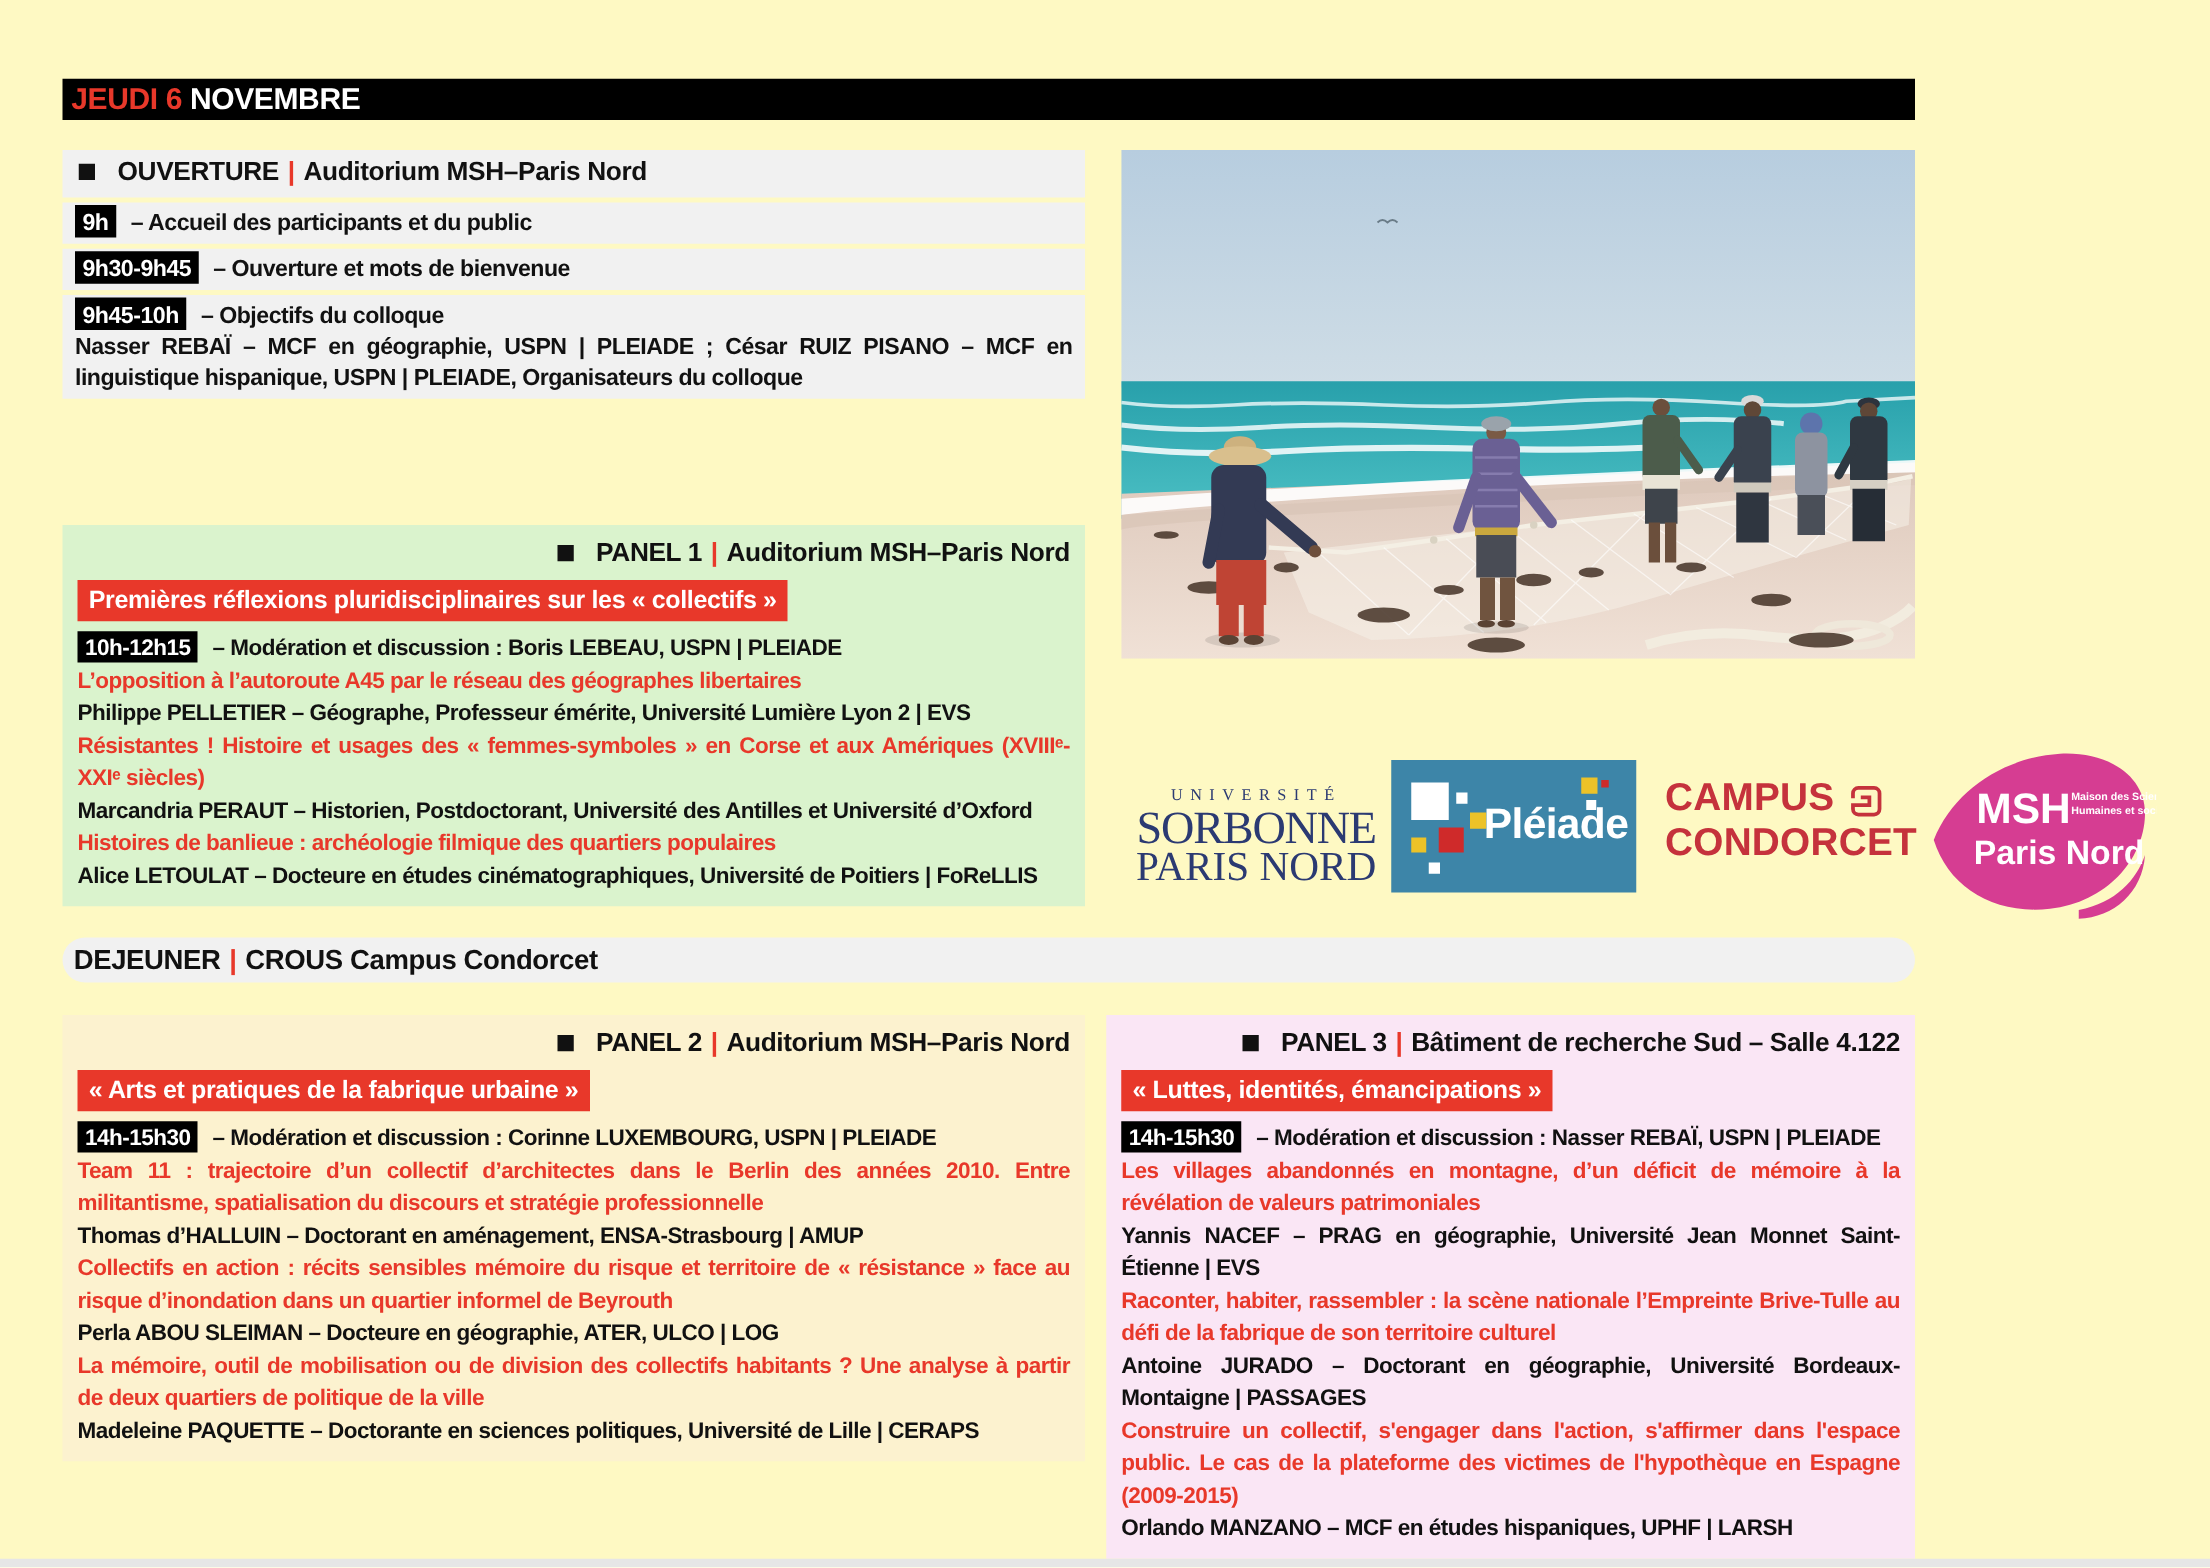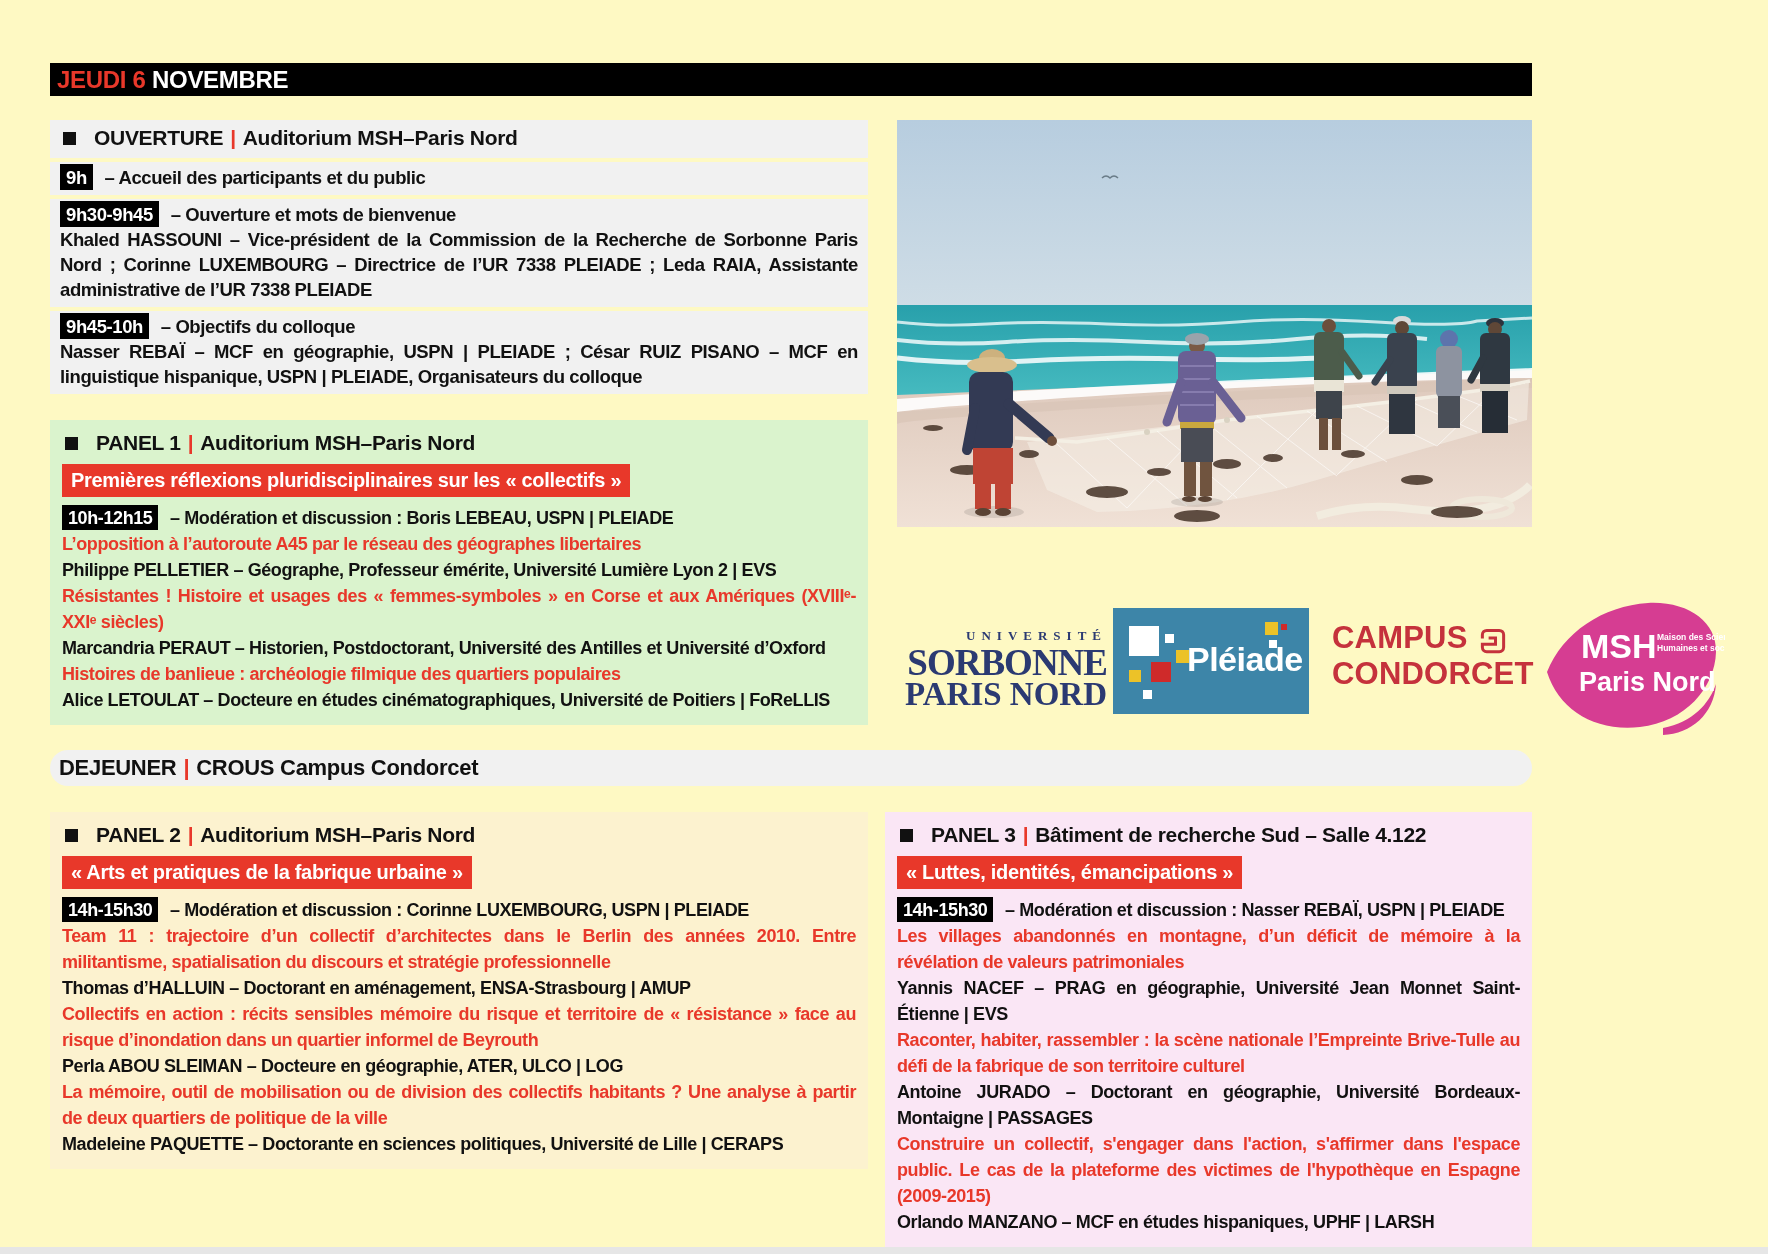--- a/index.html
+++ b/index.html
@@ -15,34 +15,34 @@
   .sec-title{font-size:21px;line-height:30px;letter-spacing:-0.3px;}
   .bullet{display:inline-block;width:13px;height:13px;background:#111;margin:0 18px 0 3px;}
   .pipe{color:#e8382a;margin:0 7px;}
   .chip{background:#000;color:#fff;padding:3px 6px 2px;margin-right:7px;}
   .detail{text-align:justify;}
   
   .panel{position:absolute;padding:8px 12px 12px;box-sizing:border-box;font-size:18px;line-height:26px;letter-spacing:-0.4px;}
   #panel-0{left:50px;top:420px;width:818px;}
   #panel-1{left:50px;top:812px;width:818px;}
   #panel-2{left:885px;top:812px;width:647px;}
-  .panel-title{font-size:21px;line-height:30px;margin-bottom:6px;letter-spacing:-0.3px;}
+  .panel-title{font-size:21px;line-height:30px;margin-bottom:6px;letter-spacing:-0.3px;text-align:right;}
   .banner{display:inline-block;background:#e8382a;color:#fff;font-size:20px;line-height:24px;
           padding:4px 9px 5px;margin:0 0 8px;letter-spacing:-0.3px;}
   .talk{color:#e8382a;text-align:justify;}
   .speaker{color:#111;text-align:justify;}
   
   .dejeuner{position:absolute;left:50px;top:750px;width:1482px;height:36px;background:#f1f1f1;
       font-size:22px;line-height:36px;padding-left:9px;box-sizing:border-box;letter-spacing:-0.3px;border-radius:18px;}
   
   .photo{position:absolute;left:897px;top:120px;width:635px;height:407px;}
   .photo svg{display:block;width:100%;height:100%;}
   
-  .logo-sorbonne{position:absolute;left:903px;top:628px;width:204px;text-align:right;
-      color:#2b3a72;font-family:"Liberation Serif",serif;font-weight:bold;}
+  .logo-sorbonne{position:absolute;left:903px;top:628px;width:204px;text-align:center;
+      color:#2b3a72;font-family:"Liberation Serif",serif;font-weight:normal;}
   .ls1{font-size:13px;letter-spacing:6px;line-height:16px;margin-bottom:2px;}
   .ls2{font-size:37px;line-height:33px;letter-spacing:-1px;}
   .ls3{font-size:33px;line-height:31px;letter-spacing:0px;}
   .logo-pleiade{position:absolute;left:1113px;top:608px;width:196px;height:106px;background:#3d85a8;}
   .pl-sq{position:absolute;}
   .pl-text{position:absolute;left:74px;top:32px;color:#fff;font-size:34px;letter-spacing:-0.5px;text-align:center;}
   .logo-campus{position:absolute;left:1332px;top:620px;color:#c5323c;font-size:31px;line-height:36px;letter-spacing:0.2px;}
   .campus-line{display:flex;align-items:flex-end;gap:10px;}
   .logo-msh{position:absolute;left:1545px;top:594px;width:180px;height:148px;}
   .page-bottom{position:absolute;left:0;top:1247px;width:1768px;height:7px;background:#e6e6e6;}
@@ -55,21 +55,21 @@
   <div class="header-bar">
     <span class="red-txt">JEUDI 6</span><span> NOVEMBRE</span>
   </div>
 
   <div class="col-left">
     <div class="gray-row sec-title">
       <span class="bullet"></span><span>OUVERTURE</span><span class="pipe">|</span><span>Auditorium MSH–Paris Nord</span>
     </div>
     <div id="ouverture-items">
         <div class="gray-row"><span class="chip">9h</span><span> – Accueil des participants et du public</span></div>
-        <div class="gray-row"><span class="chip">9h30-9h45</span><span> – Ouverture et mots de bienvenue</span><div class="detail">Khaled HASSOUNI – Vice-président de la Commission de la Recherche de Sorbonne Paris Nord ; Corinne LUXEMBOURG – Directrice de l’UR 7338 PLEIADE ; Leda RAIA, Assistante administrative de l’UR 7338 PLEIADE</div></div>
+        <div class="gray-row"><span class="chip">9h30-9h45</span><span> – Ouverture et mots de bienvenue</span></div>
         <div class="gray-row"><span class="chip">9h45-10h</span><span> – Objectifs du colloque</span><div class="detail">Nasser REBAÏ – MCF en géographie, USPN | PLEIADE ; César RUIZ PISANO – MCF en linguistique hispanique, USPN | PLEIADE, Organisateurs du colloque</div></div>
       </div>
   </div>
 
   <div class="photo">
     <svg viewBox="0 0 635 407" preserveAspectRatio="none">
       <defs>
         <linearGradient id="skyg" x1="0" y1="0" x2="0" y2="1">
           <stop offset="0" stop-color="#b7cddf"></stop>
             <stop offset="1" stop-color="#cfdde6"></stop>

